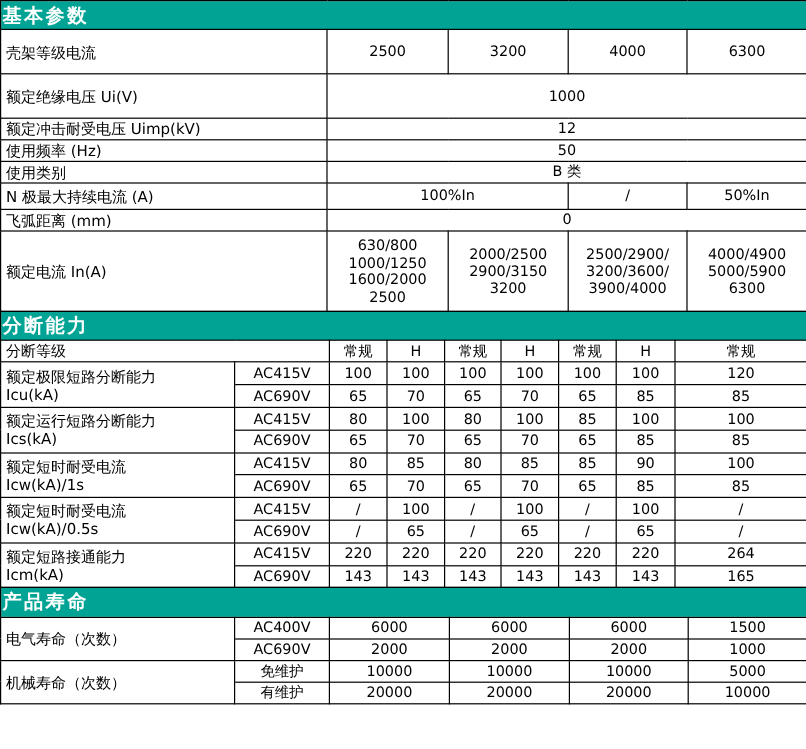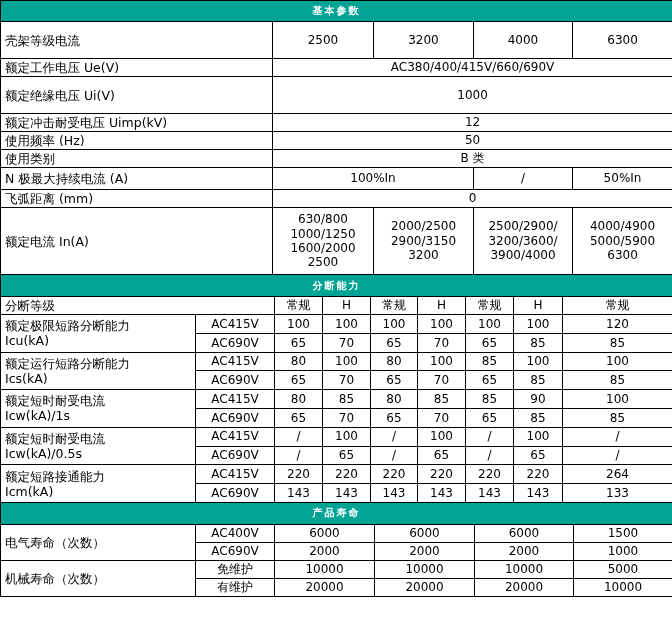--- a/index.html
+++ b/index.html
@@ -2,22 +2,22 @@
 <html><head>
 <meta charset="utf-8">
 <style>
   html,body { margin:0; padding:0; background:#ffffff; }
   .sheet { width:672px; height:624px; background:#ffffff; overflow:hidden;
            font-family:"DejaVu Sans", sans-serif; }
   table { border-collapse:collapse; table-layout:fixed; width:672px; }
   .t2, .t3 { margin-top:-1px; }
   td { border:1px solid #000; color:#000; font-size:12px; line-height:1.2;
        padding:0 2px; white-space:pre-line; overflow:hidden; vertical-align:middle; }
-  td.sec { background:#00a394; color:#ffffff; text-align:center;
-           font-size:10px; font-weight:bold; letter-spacing:2px; padding:2px 16px; }
+  td.sec { background:#00a394; color:#ffffff; text-align:left;
+           font-size:16px; font-weight:bold; letter-spacing:2px; padding:2px 1px; }
   td.lbl { text-align:left; padding-left:4px; font-size:12.5px; }
   td.sub { text-align:center; }
   td.val { text-align:center; padding:0; }
   tr.h21 { height:21px; } tr.h22 { height:22px; } tr.h18 { height:18px; }
   tr.h19 { height:37px; } tr.h188 { height:18.8px;margin-left:28px; } tr.h67 { height:67px; }
 </style>
 </head>
 <body>
 
 <div class="sheet">
@@ -33,24 +33,20 @@
     <tbody>
         <tr class="h21">
           <td class="sec" colspan="5">基本参数</td>
         </tr>
     <tr class="h19">
       <td class="lbl">壳架等级电流</td>
       <td class="val">2500</td>
       <td class="val">3200</td>
       <td class="val">4000</td>
       <td class="val">6300</td>
-    </tr>
-    <tr class="h18">
-      <td class="lbl">额定工作电压 Ue(V)</td>
-      <td class="val" colspan="4">AC380/400/415V/660/690V</td>
     </tr>
     <tr class="h19">
       <td class="lbl">额定绝缘电压 Ui(V)</td>
       <td class="val" colspan="4">1000</td>
     </tr>
     <tr class="h18">
       <td class="lbl">额定冲击耐受电压 Uimp(kV)</td>
       <td class="val" colspan="4">12</td>
     </tr>
     <tr class="h18">
@@ -222,21 +218,21 @@
       <td class="val">264</td>
     </tr>
     <tr class="h188">
       <td class="sub">AC690V</td>
       <td class="val">143</td>
       <td class="val">143</td>
       <td class="val">143</td>
       <td class="val">143</td>
       <td class="val">143</td>
       <td class="val">143</td>
-      <td class="val">133</td>
+      <td class="val">165</td>
     </tr>
   </tbody>
     </table>
 
   <table class="t3">
     <colgroup>
         <col style="width:195px">
         <col style="width:79px">
         <col style="width:100px">
         <col style="width:100px">

